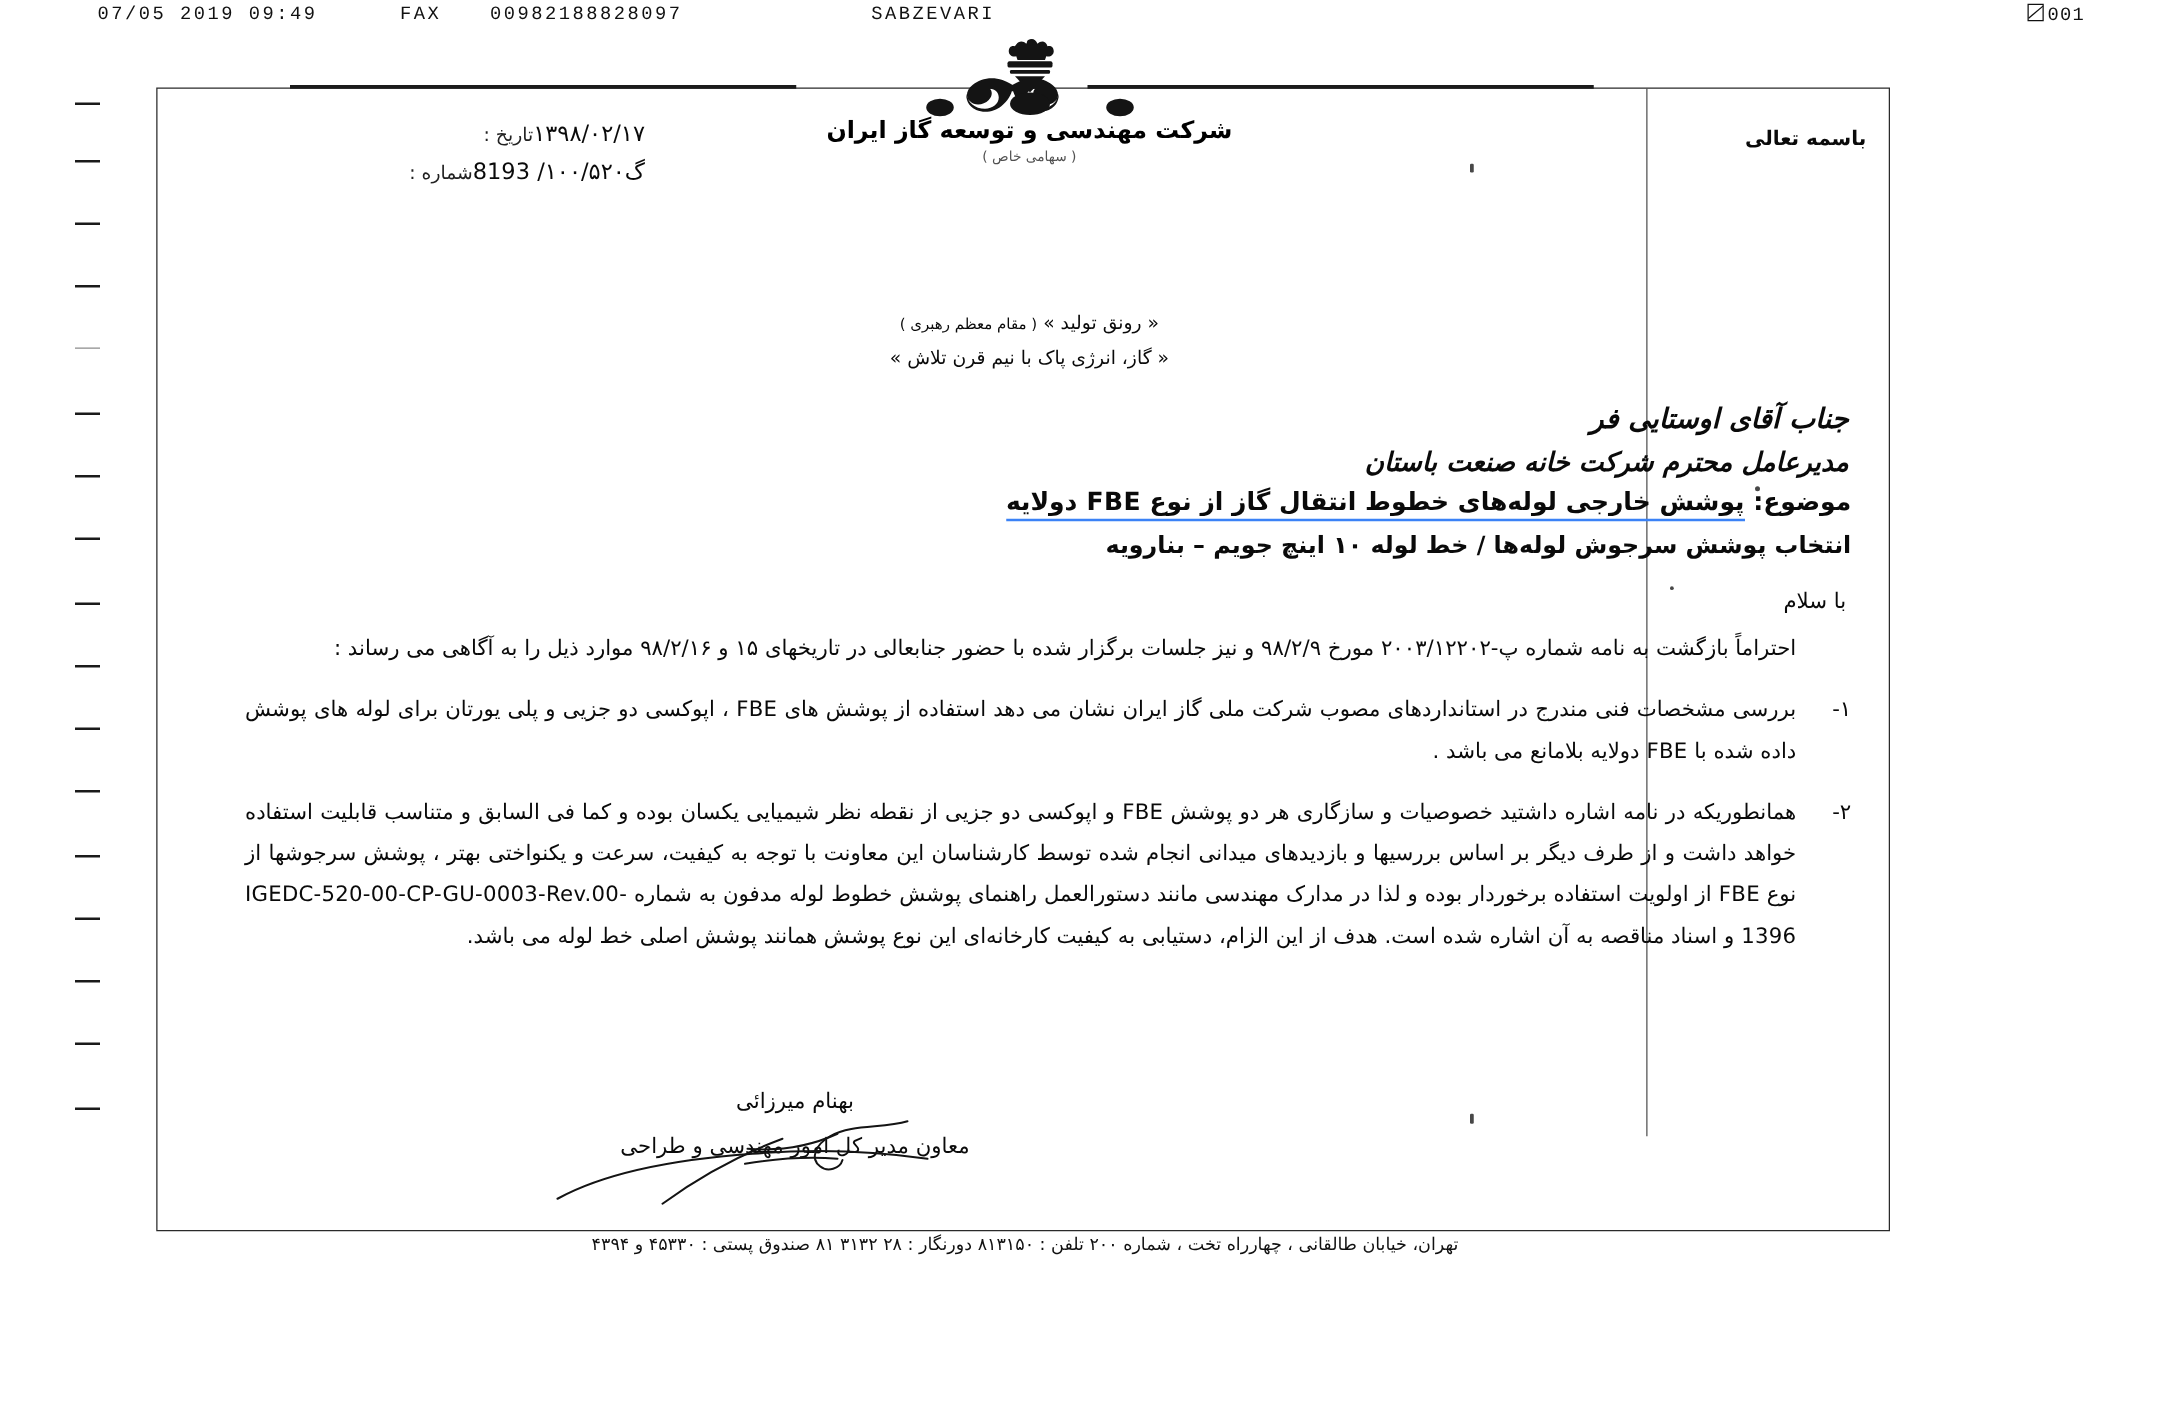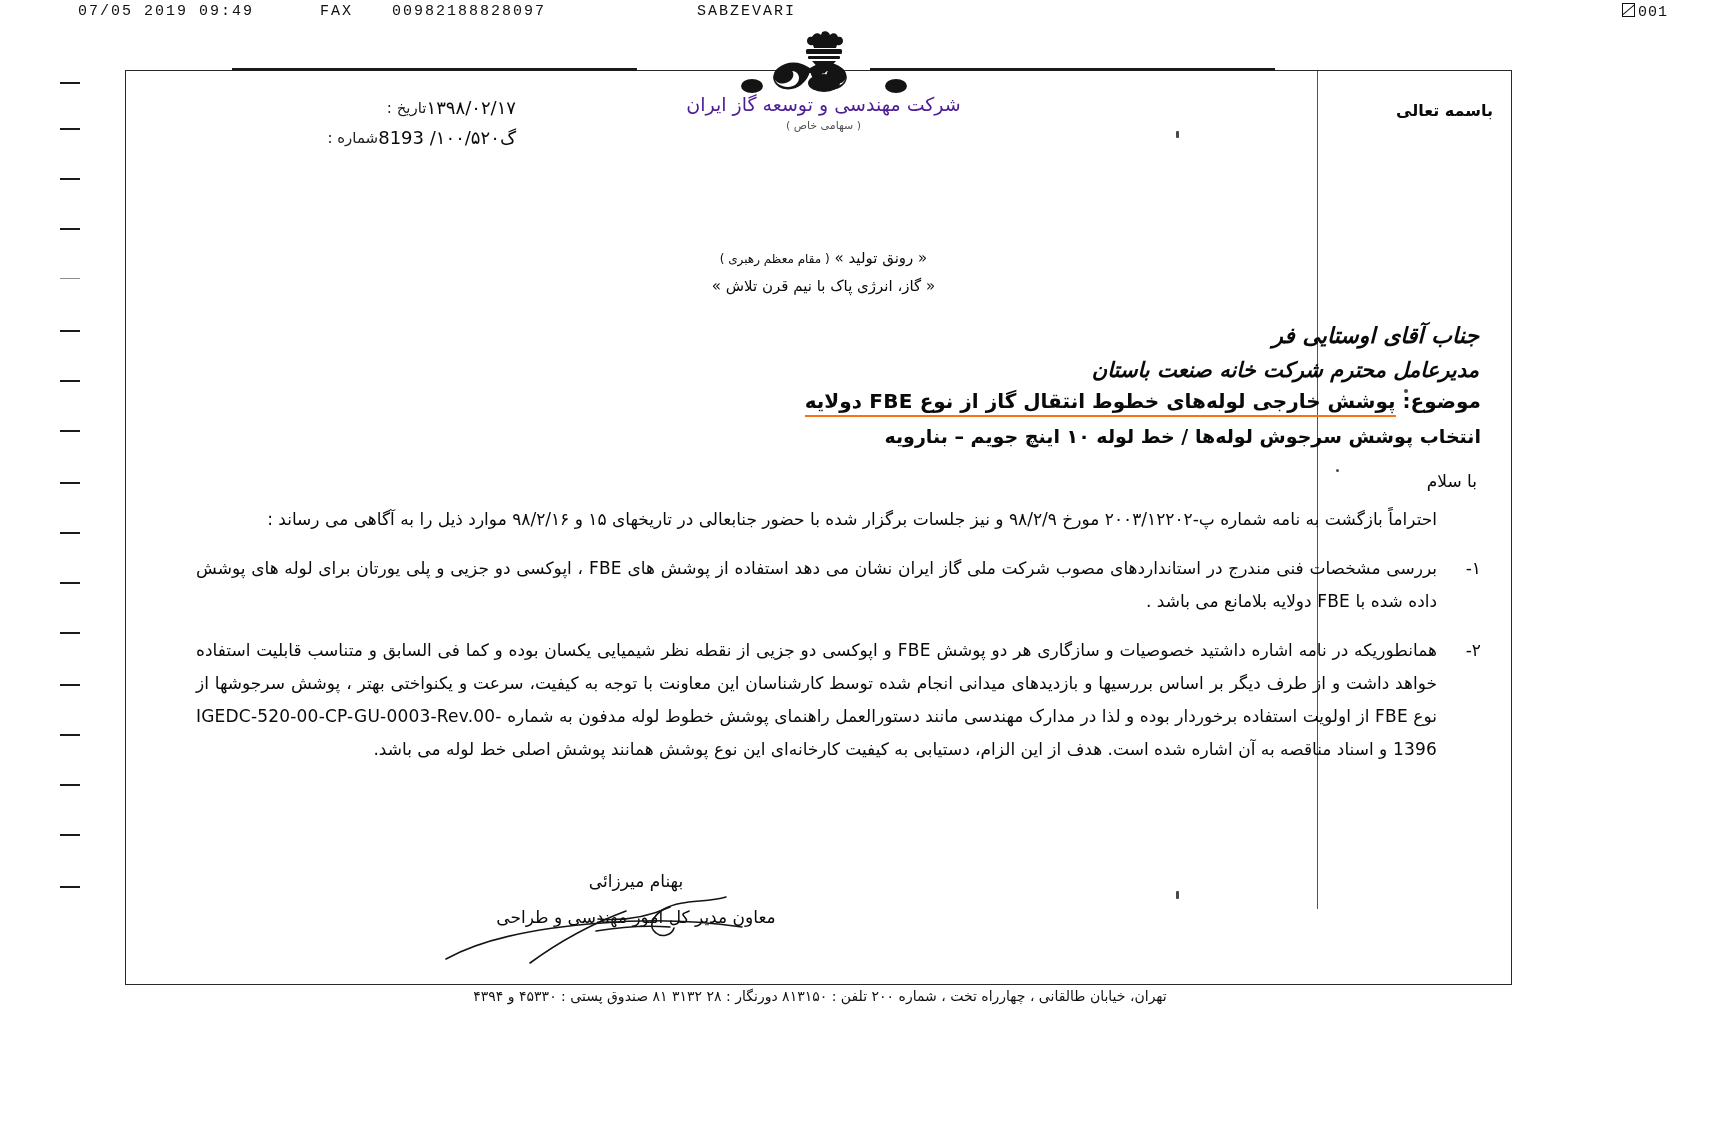--- a/index.html
+++ b/index.html
@@ -30,21 +30,21 @@
     opacity:.85;}
   
   .punch{position:absolute;left:60px;width:20px;height:2px;background:#1a1a1a;}
 
   
   .crest{position:absolute;left:50%;top:-40px;transform:translateX(-50%);
     width:260px;height:74px;}
   .lh-rule-l{position:absolute;left:96px;top:-3px;width:405px;height:2.6px;background:#1b1b1b;}
   .lh-rule-r{position:absolute;right:236px;top:-3px;width:405px;height:2.6px;background:#1b1b1b;}
   .lh-name{position:absolute;left:50%;top:22px;transform:translateX(-50%);
-    font-size:19px;font-weight:400;letter-spacing:1.2px;white-space:nowrap;color:#4c1d95;}
+    font-size:19px;font-weight:700;letter-spacing:1.2px;white-space:nowrap;color:#000000;}
   .lh-sub{position:absolute;left:50%;top:48px;transform:translateX(-50%);
     font-size:11px;letter-spacing:.5px;white-space:nowrap;color:#333;opacity:.85;}
 
   
   .bism{position:absolute;right:18px;top:30px;font-size:16px;font-weight:600;
     letter-spacing:1px;white-space:nowrap;}
 
   
   .meta{position:absolute;left:50px;top:26px;width:330px;font-size:17px;}
   .meta-row{display:flex;justify-content:flex-start;align-items:center;
@@ -61,21 +61,21 @@
   
   .addr{position:absolute;right:32px;top:252px;width:760px;text-align:right;}
   .addr-l1{font-size:22px;font-style:italic;font-weight:700;letter-spacing:.4px;
     margin-bottom:10px;white-space:nowrap;}
   .addr-l2{font-size:21px;font-style:italic;font-weight:700;letter-spacing:.4px;
     white-space:nowrap;}
 
   
   .subj{position:absolute;right:30px;top:318px;left:180px;text-align:right;}
   .subj-l1{font-size:20px;font-weight:700;letter-spacing:.3px;white-space:nowrap;}
-  .subj-l1 .u{border-bottom:2px solid #f97316;padding-bottom:2px;}
+  .subj-l1 .u{border-bottom:2px solid #3b82f6;padding-bottom:2px;}
   .subj-l2{font-size:19px;font-weight:700;letter-spacing:.3px;white-space:nowrap;
     margin-top:12px;}
 
   
   .greet{position:absolute;right:34px;top:400px;font-size:17px;letter-spacing:3px;}
 
   
   .body{position:absolute;right:34px;left:60px;top:432px;text-align:justify;}
   .para{font-size:17px;line-height:33px;letter-spacing:.2px;margin-bottom:16px;
     text-align:justify;}

